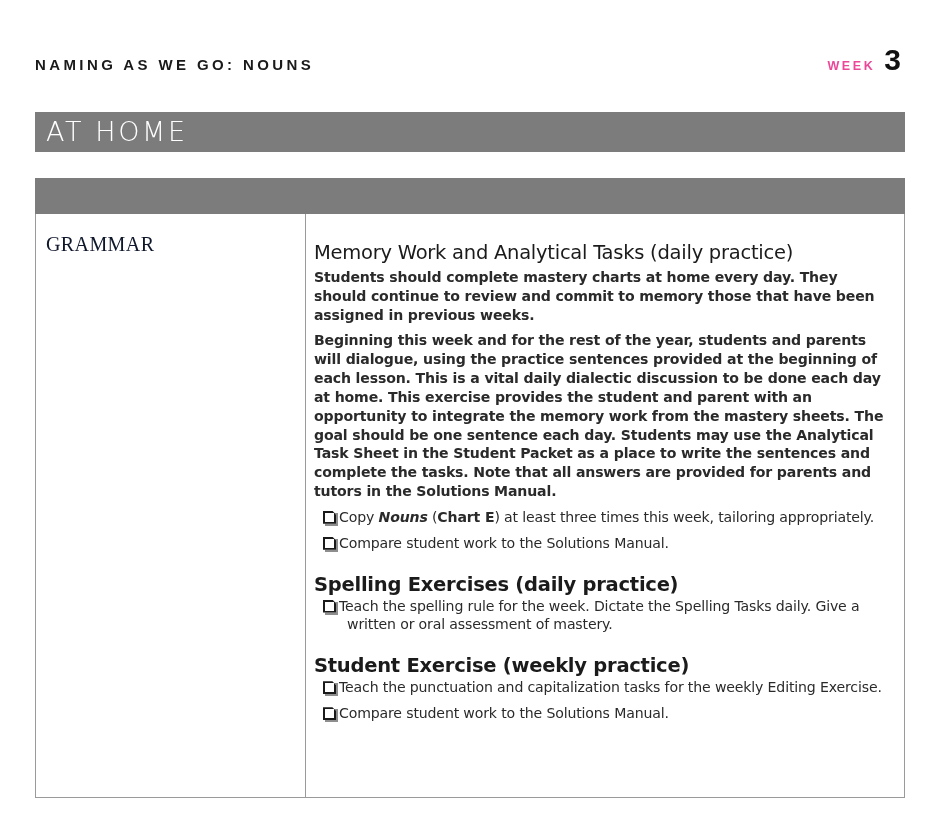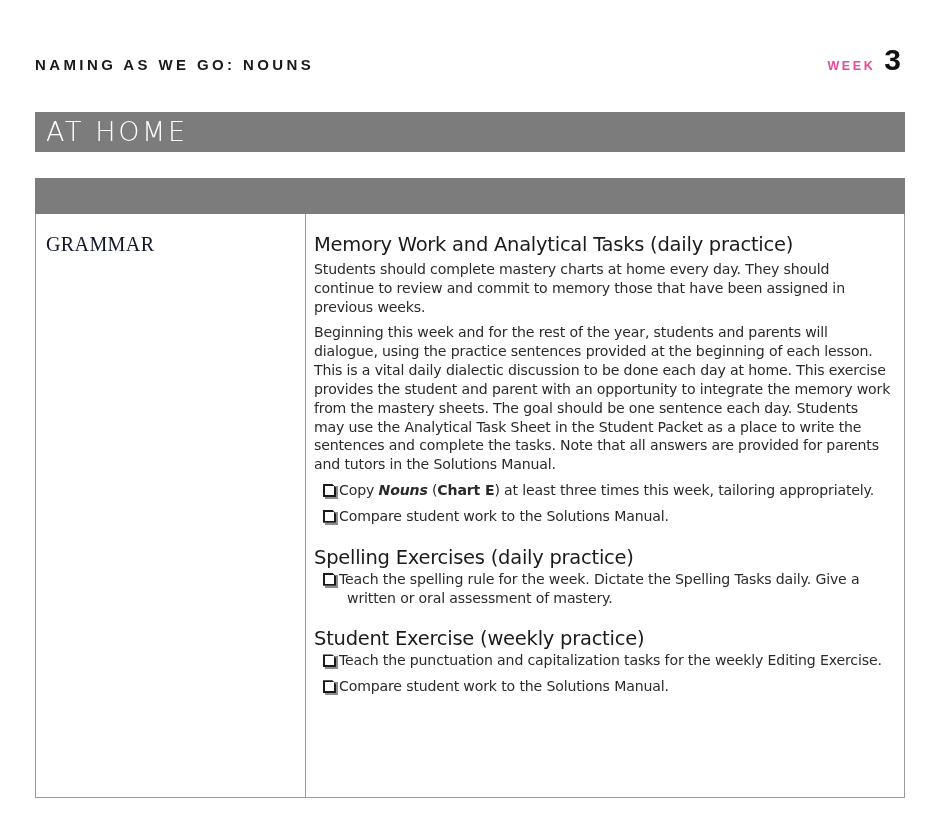--- a/index.html
+++ b/index.html
@@ -121,39 +121,39 @@
   }
   .col-left {
     width: 270px;
     flex: 0 0 270px;
     border-right: 1px solid #9a9a9a;
     box-sizing: border-box;
   }
   .col-right {
     flex: 1 1 auto;
     box-sizing: border-box;
-    padding: 19px 12px 14px 8px;
+    padding: 27px 12px 14px 8px;
   }
 
   
   .task-heading {
     font-family: "DejaVu Sans", sans-serif;
     font-weight: 400;
     font-size: 19.5px;
     line-height: 1.18;
     color: #1b1b1b;
     margin: 0 0 4px 0;
     letter-spacing: -0.25px;
   }
   .task-heading.spaced-top { margin-top: 20px; }
-  .task-heading.tight-bottom { margin-bottom: 1px; }
+  .task-heading.tight-bottom { margin-bottom: 1px; font-weight: bold; }
 
   p.body-text {
     font-family: "DejaVu Sans", sans-serif;
-    font-weight: 400;
+    font-weight: 700;
     font-size: 14.1px;
     line-height: 1.335;
     color: #2a2a2a;
     margin: 0 0 7px 0;
     letter-spacing: -0.15px;
   }
   p.body-text:last-child { margin-bottom: 0; }
 
   
   .check-item {

